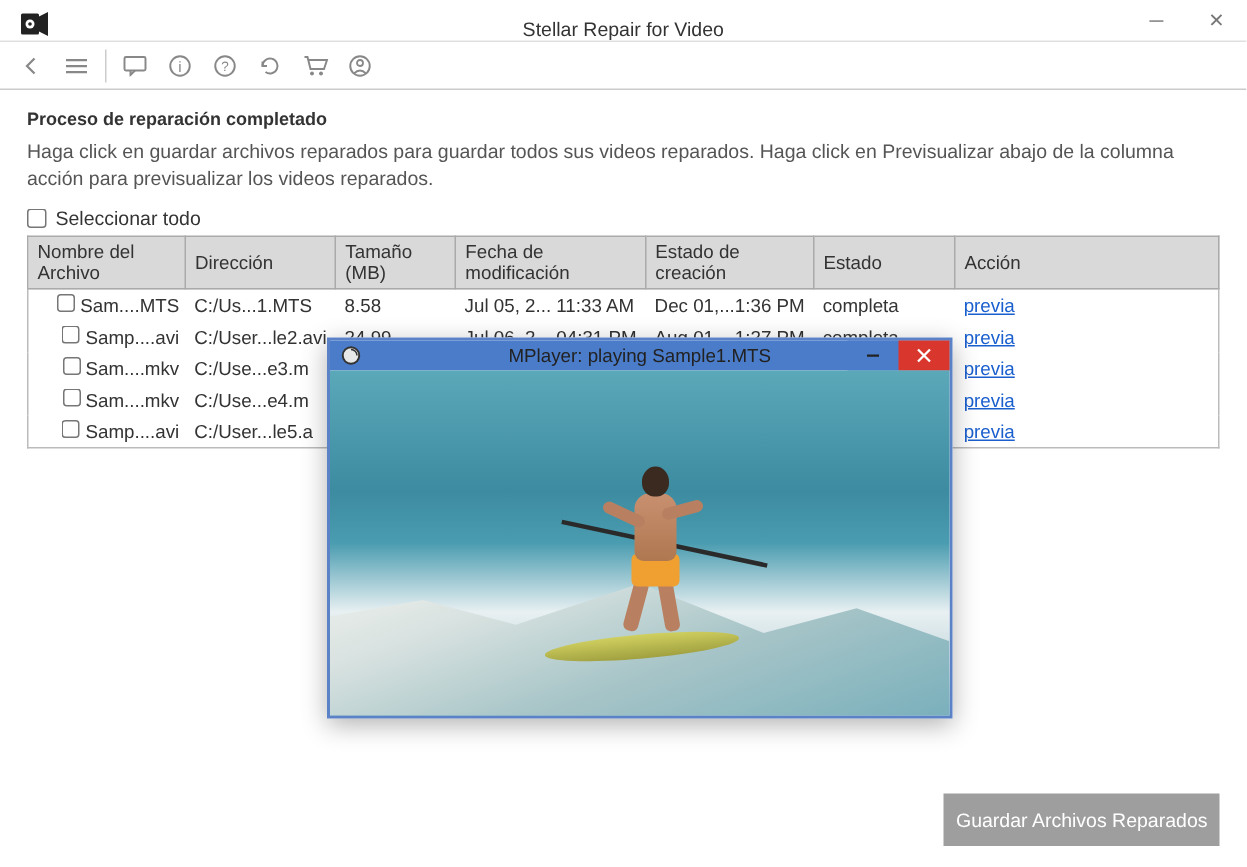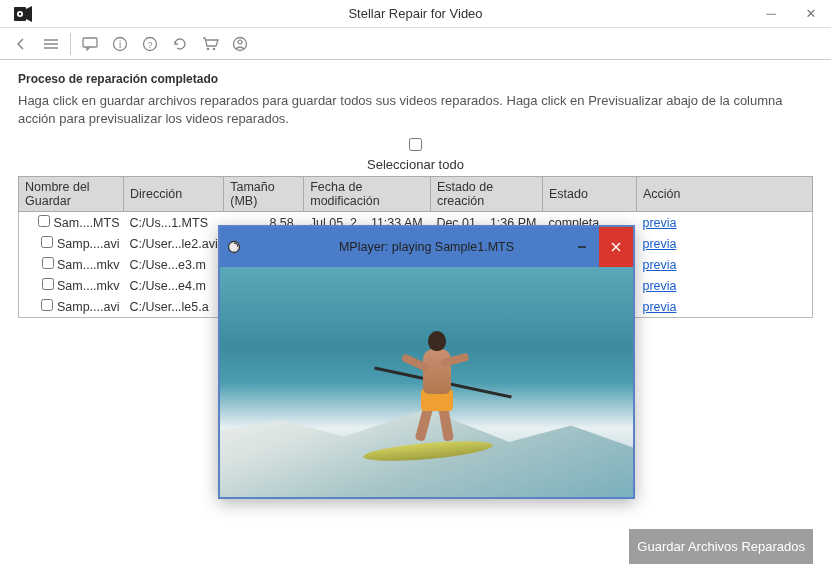--- a/index.html
+++ b/index.html
@@ -1,55 +1,55 @@
 <!DOCTYPE html>
 <html><head>
 <meta charset="utf-8">
 <style>
 * { box-sizing: border-box; margin: 0; padding: 0; font-family: "Segoe UI", Arial, sans-serif; }
 body { width: 831px; height: 578px; background: #fff; position: relative; overflow: hidden; }
 
-.titlebar { height: 28px; display: flex; align-items: center; position: relative; border-bottom: 1px solid #e0e0e0; gap: 12px; }
+.titlebar { height: 28px; display: flex; align-items: flex-end; position: relative; border-bottom: 1px solid #e0e0e0; gap: 12px; }
 .titlebar .logo { width: 26px; height: 22px; margin-left: 10px; display:flex; align-items:center; justify-content:center; }
 .titlebar .title { position: absolute; left: 50%; transform: translateX(-50%); font-size: 13px; color: #333; }
 .titlebar .winbtns { margin-left: auto; display: flex; }
 .titlebar .winbtn { width: 40px; height: 28px; display:flex; align-items:center; justify-content:center; color:#777; font-size:13px; }
 
 .toolbar { height: 32px; border-bottom: 1px solid #ccc; display:flex; align-items:center; padding: 0 8px; gap:4px; }
 .tb-ico { width:26px; height:26px; display:flex; align-items:center; justify-content:center; color:#888; }
 .tb-sep { width:1px; height:22px; background:#ccc; margin:0 2px; }
 
 .content { padding: 12px 18px; }
 .heading { font-size: 12px; font-weight:600; color:#333; margin-bottom:6px; }
 .subtext { font-size: 13px; color:#555; line-height:1.4; margin-bottom:10px; }
 
-.selall { display:flex; align-items:center; gap:6px; font-size:13px; color:#333; margin-bottom:4px;flex-direction:column; }
+.selall { display:flex; align-items:center; gap:6px; font-size:13px; color:#333; margin-bottom:4px; }
 .selall input { width:13px; height:13px; }
 
 .table { width:100%; border:1px solid #bbb; border-collapse: collapse; font-size:12.5px; }
 .table th { background:#d9d9d9; border:1px solid #aaa; text-align:left; padding:3px 6px; font-weight:400; color:#333; }
 .table td { padding:3px 6px; color:#333; white-space:nowrap; overflow:hidden; text-overflow:ellipsis; }
 .table td.chk { width:20px; text-align:right; padding-right:4px;margin-left:44px; }
 .table td.chk input { width:12px; height:12px; }
 .col-name { width:105px; }
 .col-dir { width:100px; }
 .col-size { width:80px; text-align:right; }
 .col-mod { width:125px; }
 .col-create { width:110px; }
 .col-status { width:94px; }
 .col-action { width:auto; }
-.table td.size { text-align:right; padding-right:10px; }
+.table td.size { padding-right:10px; }
 .action-link { color:#1a5fce; text-decoration:underline; cursor:pointer; }
 .tbody-area { height:240px; }
 
 .footer { position:absolute; bottom:14px; right:18px; }
 .save-btn { background:#9e9e9e; color:#fff; border:none; padding:10px 8px; font-size:13px; cursor:pointer; }
 
 .mplayer { position:absolute; left:218px; top:225px; width:417px; border:2px solid #5b82c7; background:#fff; box-shadow:0 4px 16px rgba(0,0,0,0.3); }
-.mp-title { height:40px; background:#4a7cc9; display:flex; align-items:center; position:relative; }
+.mp-title { height:20px; background:#4a7cc9; display:flex; align-items:center; position:relative; }
 .mp-ico { width:20px; height:20px; margin-left:4px; display:flex; align-items:center; justify-content:center; }
 .mp-text { position:absolute; left:50%; transform:translateX(-50%); font-size:12.5px; color:#222; }
 .mp-btns { margin-left:auto; display:flex; height:100%; }
 .mp-btn { width:34px; display:flex; align-items:center; justify-content:center; }
 .mp-min { background:#4a7cc9; color:#222; }
 .mp-close { background:#d9362d; color:#fff; }
 .mp-video { width:100%; height:230px; background:linear-gradient(180deg,#5aa8b8 0%,#3d8ba0 35%,#4a9cb0 50%,#e8f0f2 70%,#c5d8dd 85%,#6aa5b5 100%); position:relative; overflow:hidden; }
 .wave { position:absolute; bottom:0; left:0; right:0; height:110px; background:linear-gradient(160deg,#f5f5f0 0%,#d8e2e0 30%,#a8c5c8 60%,#7ab0bc 100%); clip-path:polygon(0 40%,15% 30%,30% 45%,50% 20%,70% 50%,85% 35%,100% 55%,100% 100%,0 100%); }
 .surfer { position:absolute; left:42%; top:28%; width:90px; height:120px; }
 .head { position:absolute; left:35px; top:0; width:18px; height:20px; background:#3a2a20; border-radius:50% 50% 45% 45%; }
@@ -138,21 +138,21 @@
 <div class="content">
   <div class="heading">Proceso de reparación completado</div>
   <div class="subtext">Haga click en guardar archivos reparados para guardar todos sus videos reparados. Haga click en Previsualizar abajo de la columna acción para previsualizar los videos reparados.</div>
   <label class="selall">
     <input type="checkbox" style="">
     <span>Seleccionar todo</span>
   </label>
   <table class="table">
     <thead>
       <tr>
-        <th class="col-name">Nombre del Guardar</th>
+        <th class="col-name">Nombre del Archivo</th>
         <th class="col-dir">Dirección</th>
         <th class="col-size">Tamaño (MB)</th>
         <th class="col-mod">Fecha de modificación</th>
         <th class="col-create">Estado de creación</th>
         <th class="col-status">Estado</th>
         <th class="col-action">Acción</th>
       </tr>
     </thead>
     <tbody id="tbody">
         <tr>

